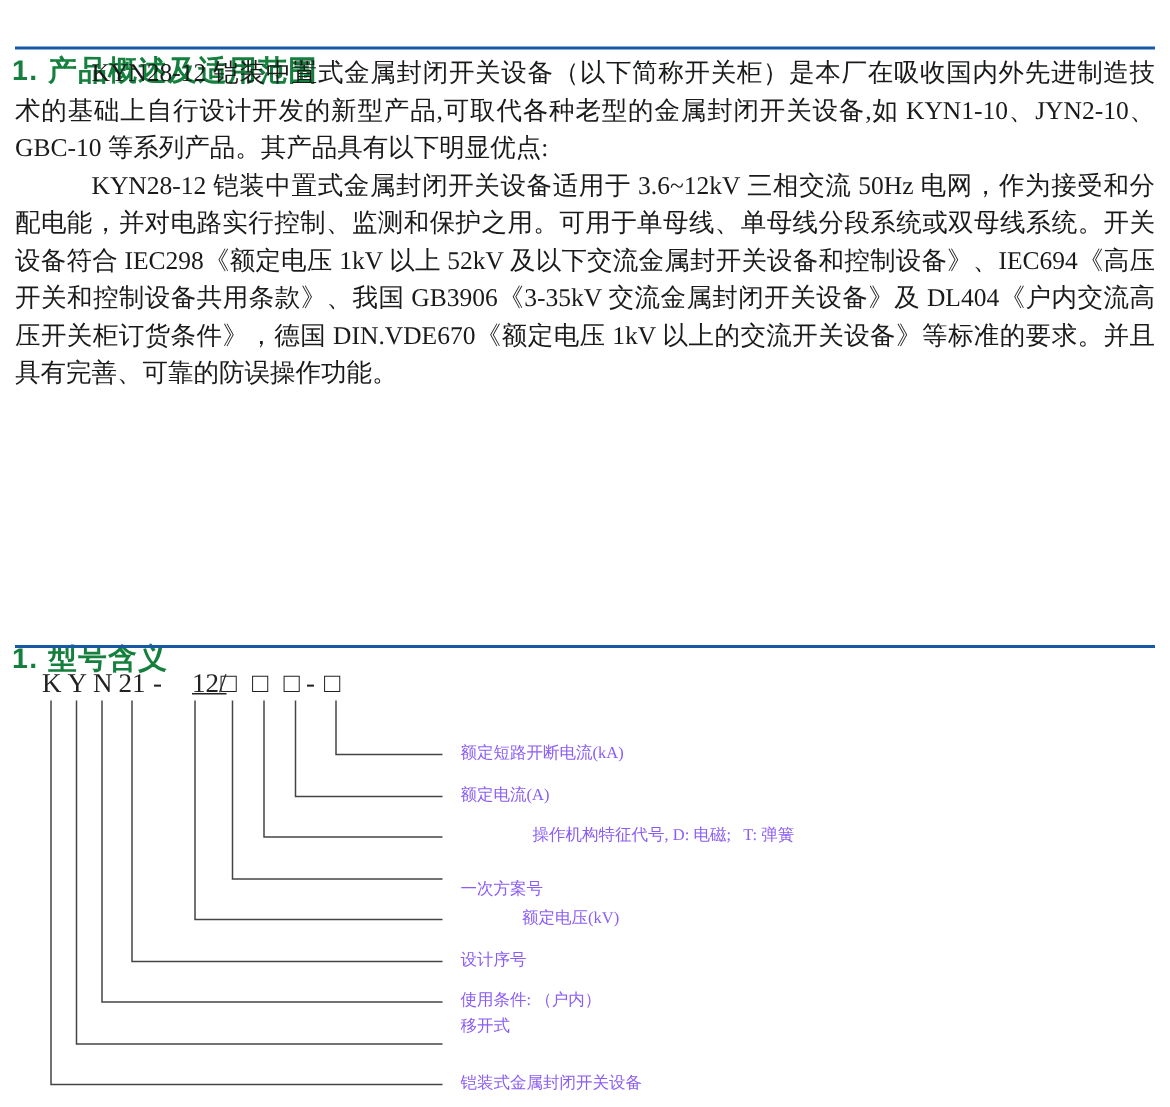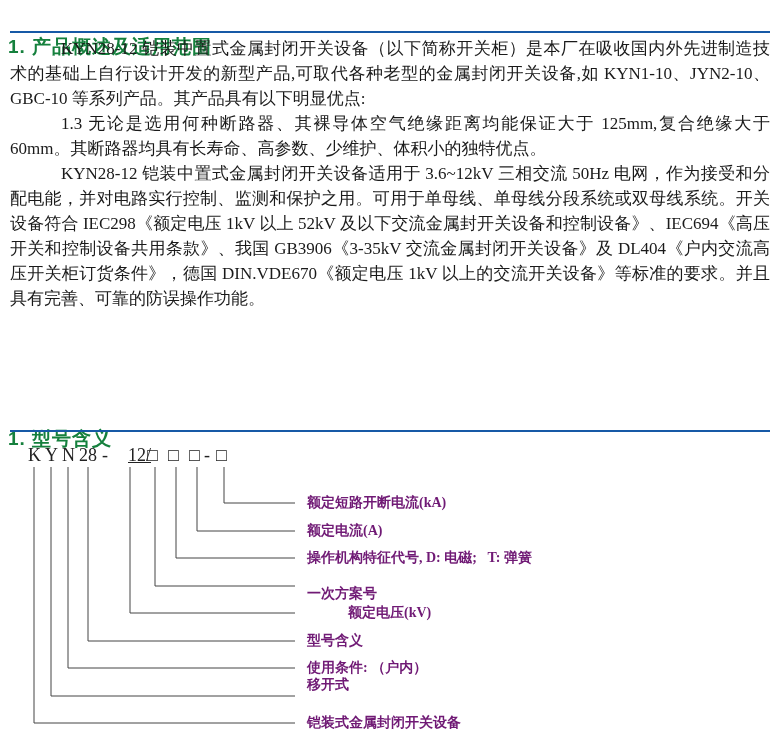--- a/index.html
+++ b/index.html
@@ -26,37 +26,36 @@
   }
   .content p { margin:0; text-indent:3em; }
   .diagram { position:absolute; top:445px; left:0; width:780px; height:293px; }
   .diagram svg { position:absolute; left:0; top:0; }
   .fpart { position:absolute; top:0; font-size:18px; color:#222; white-space:nowrap; }
   .f0 { left:28px; }  .f1 { left:45px; }  .f2 { left:62px; }
   .f3 { left:79px; }  .f4 { left:102px; } .f5 { left:128px;text-decoration:underline; }
   .f6 { left:147px; } .f7 { left:168px; } .f8 { left:189px; }
   .f9 { left:204px; } .f10 { left:216px; }
   .dlabel {
-    position:absolute; left:307px; font-size:14px; color:#701a75; white-space:pre;font-weight:bold;
+    position:absolute; left:307px; font-size:11px; color:#8b5cf6; white-space:pre;
   }
-  .r0 { top:49px; }  .r1 { top:77px; }  .r2 { top:104px; }
+  .r0 { top:49px; }  .r1 { top:77px; }  .r2 { top:104px;margin-left:48px; }
   .r3 { top:140px; } .r4 { top:159px;margin-left:41px; } .r5 { top:187px; }
   .r6 { top:214px; } .r7 { top:231px; } .r8 { top:269px; }
 </style>
 </head>
 <body>
 
 <div>
 
   <div id="h1" class="sec-heading">1. 产品概述及适用范围</div>
   <div id="rule1" class="rule"></div>
 
   <div class="content">
     <p>KYN28-12 铠装中置式金属封闭开关设备（以下简称开关柜）是本厂在吸收国内外先进制造技术的基础上自行设计开发的新型产品,可取代各种老型的金属封闭开关设备,如 KYN1-10、JYN2-10、GBC-10 等系列产品。其产品具有以下明显优点:</p>
-    <p>1.3 无论是选用何种断路器、其裸导体空气绝缘距离均能保证大于 125mm,复合绝缘大于 60mm。其断路器均具有长寿命、高参数、少维护、体积小的独特优点。</p>
     <p>KYN28-12 铠装中置式金属封闭开关设备适用于 3.6~12kV 三相交流 50Hz 电网，作为接受和分配电能，并对电路实行控制、监测和保护之用。可用于单母线、单母线分段系统或双母线系统。开关设备符合 IEC298《额定电压 1kV 以上 52kV 及以下交流金属封开关设备和控制设备》、IEC694《高压开关和控制设备共用条款》、我国 GB3906《3-35kV 交流金属封闭开关设备》及 DL404《户内交流高压开关柜订货条件》，德国 DIN.VDE670《额定电压 1kV 以上的交流开关设备》等标准的要求。并且具有完善、可靠的防误操作功能。</p>
   </div>
 
   <div id="h2" class="sec-heading">1. 型号含义</div>
   <div id="rule2" class="rule"></div>
 
   <div class="diagram">
 
     <svg width="780" height="293" viewBox="0 0 780 293">
       <g fill="none" stroke="#444" stroke-width="1">
@@ -69,34 +68,34 @@
         <polyline points="68,22  68,223  295,223"></polyline>
         <polyline points="51,22  51,251  295,251"></polyline>
         <polyline points="34,22  34,278  295,278"></polyline>
       </g>
     </svg>
 
     <div>
       <span class="fpart f0">K</span>
       <span class="fpart f1">Y</span>
       <span class="fpart f2">N</span>
-      <span class="fpart f3">28</span>
+      <span class="fpart f3">21</span>
       <span class="fpart f4">-</span>
       <span class="fpart f5">12/</span>
       <span class="fpart f6">□</span>
       <span class="fpart f7">□</span>
       <span class="fpart f8">□</span>
       <span class="fpart f9">-</span>
       <span class="fpart f10">□</span>
     </div>
 
     <div class="dlabel r0">额定短路开断电流(kA)</div>
     <div class="dlabel r1">额定电流(A)</div>
     <div class="dlabel r2">操作机构特征代号, D: 电磁;   T: 弹簧</div>
     <div class="dlabel r3">一次方案号</div>
     <div class="dlabel r4">额定电压(kV)</div>
-    <div class="dlabel r5">型号含义</div>
+    <div class="dlabel r5">设计序号</div>
     <div class="dlabel r6">使用条件: （户内）</div>
     <div class="dlabel r7">移开式</div>
     <div class="dlabel r8">铠装式金属封闭开关设备</div>
   </div>
 
 </div>
 
 </body></html>

